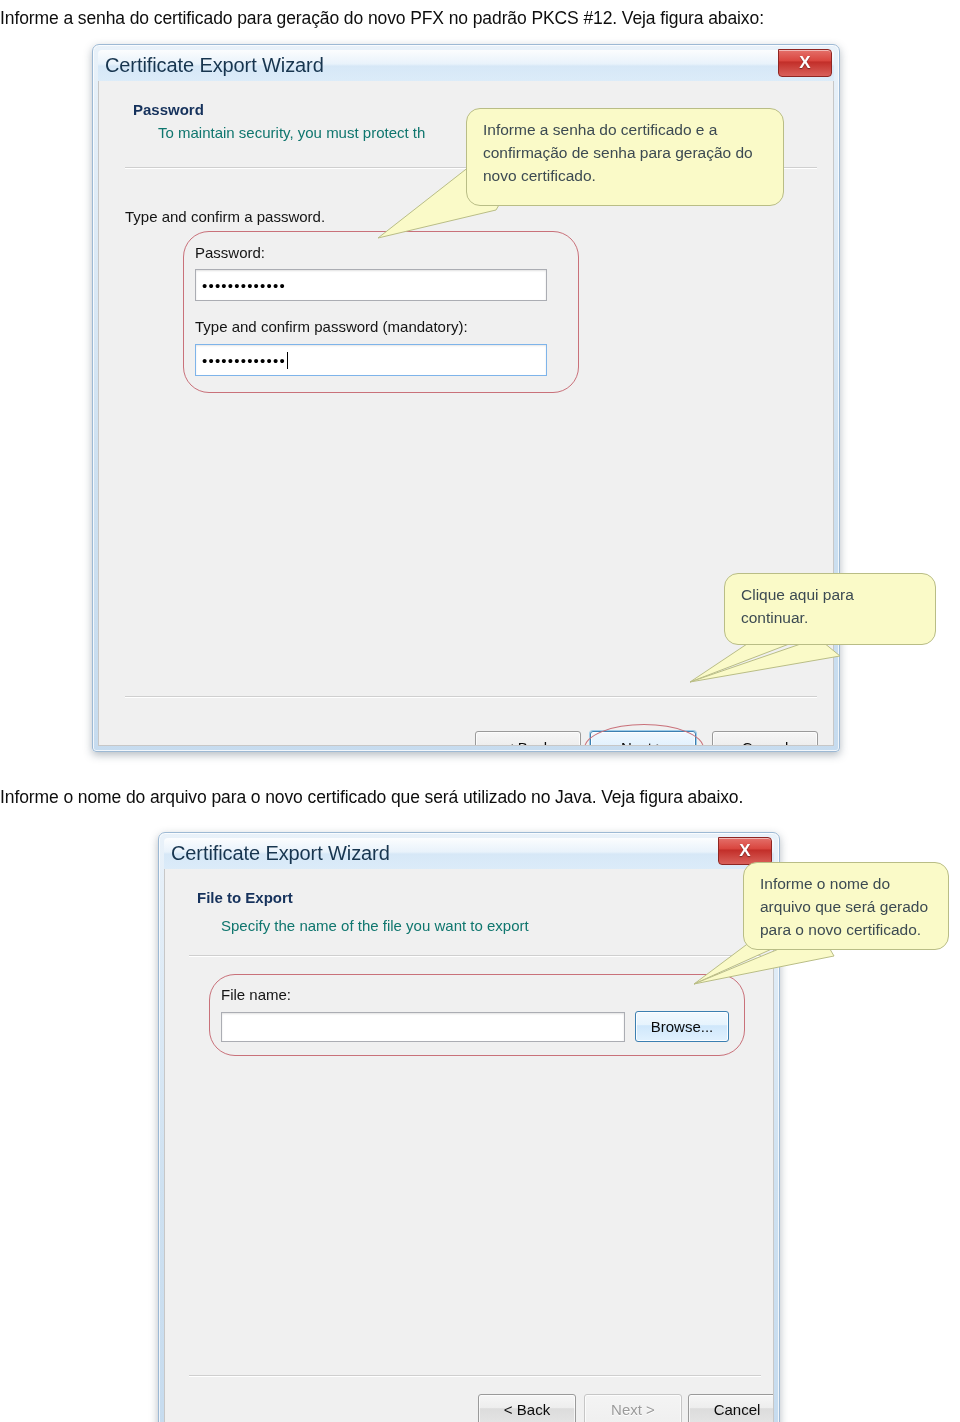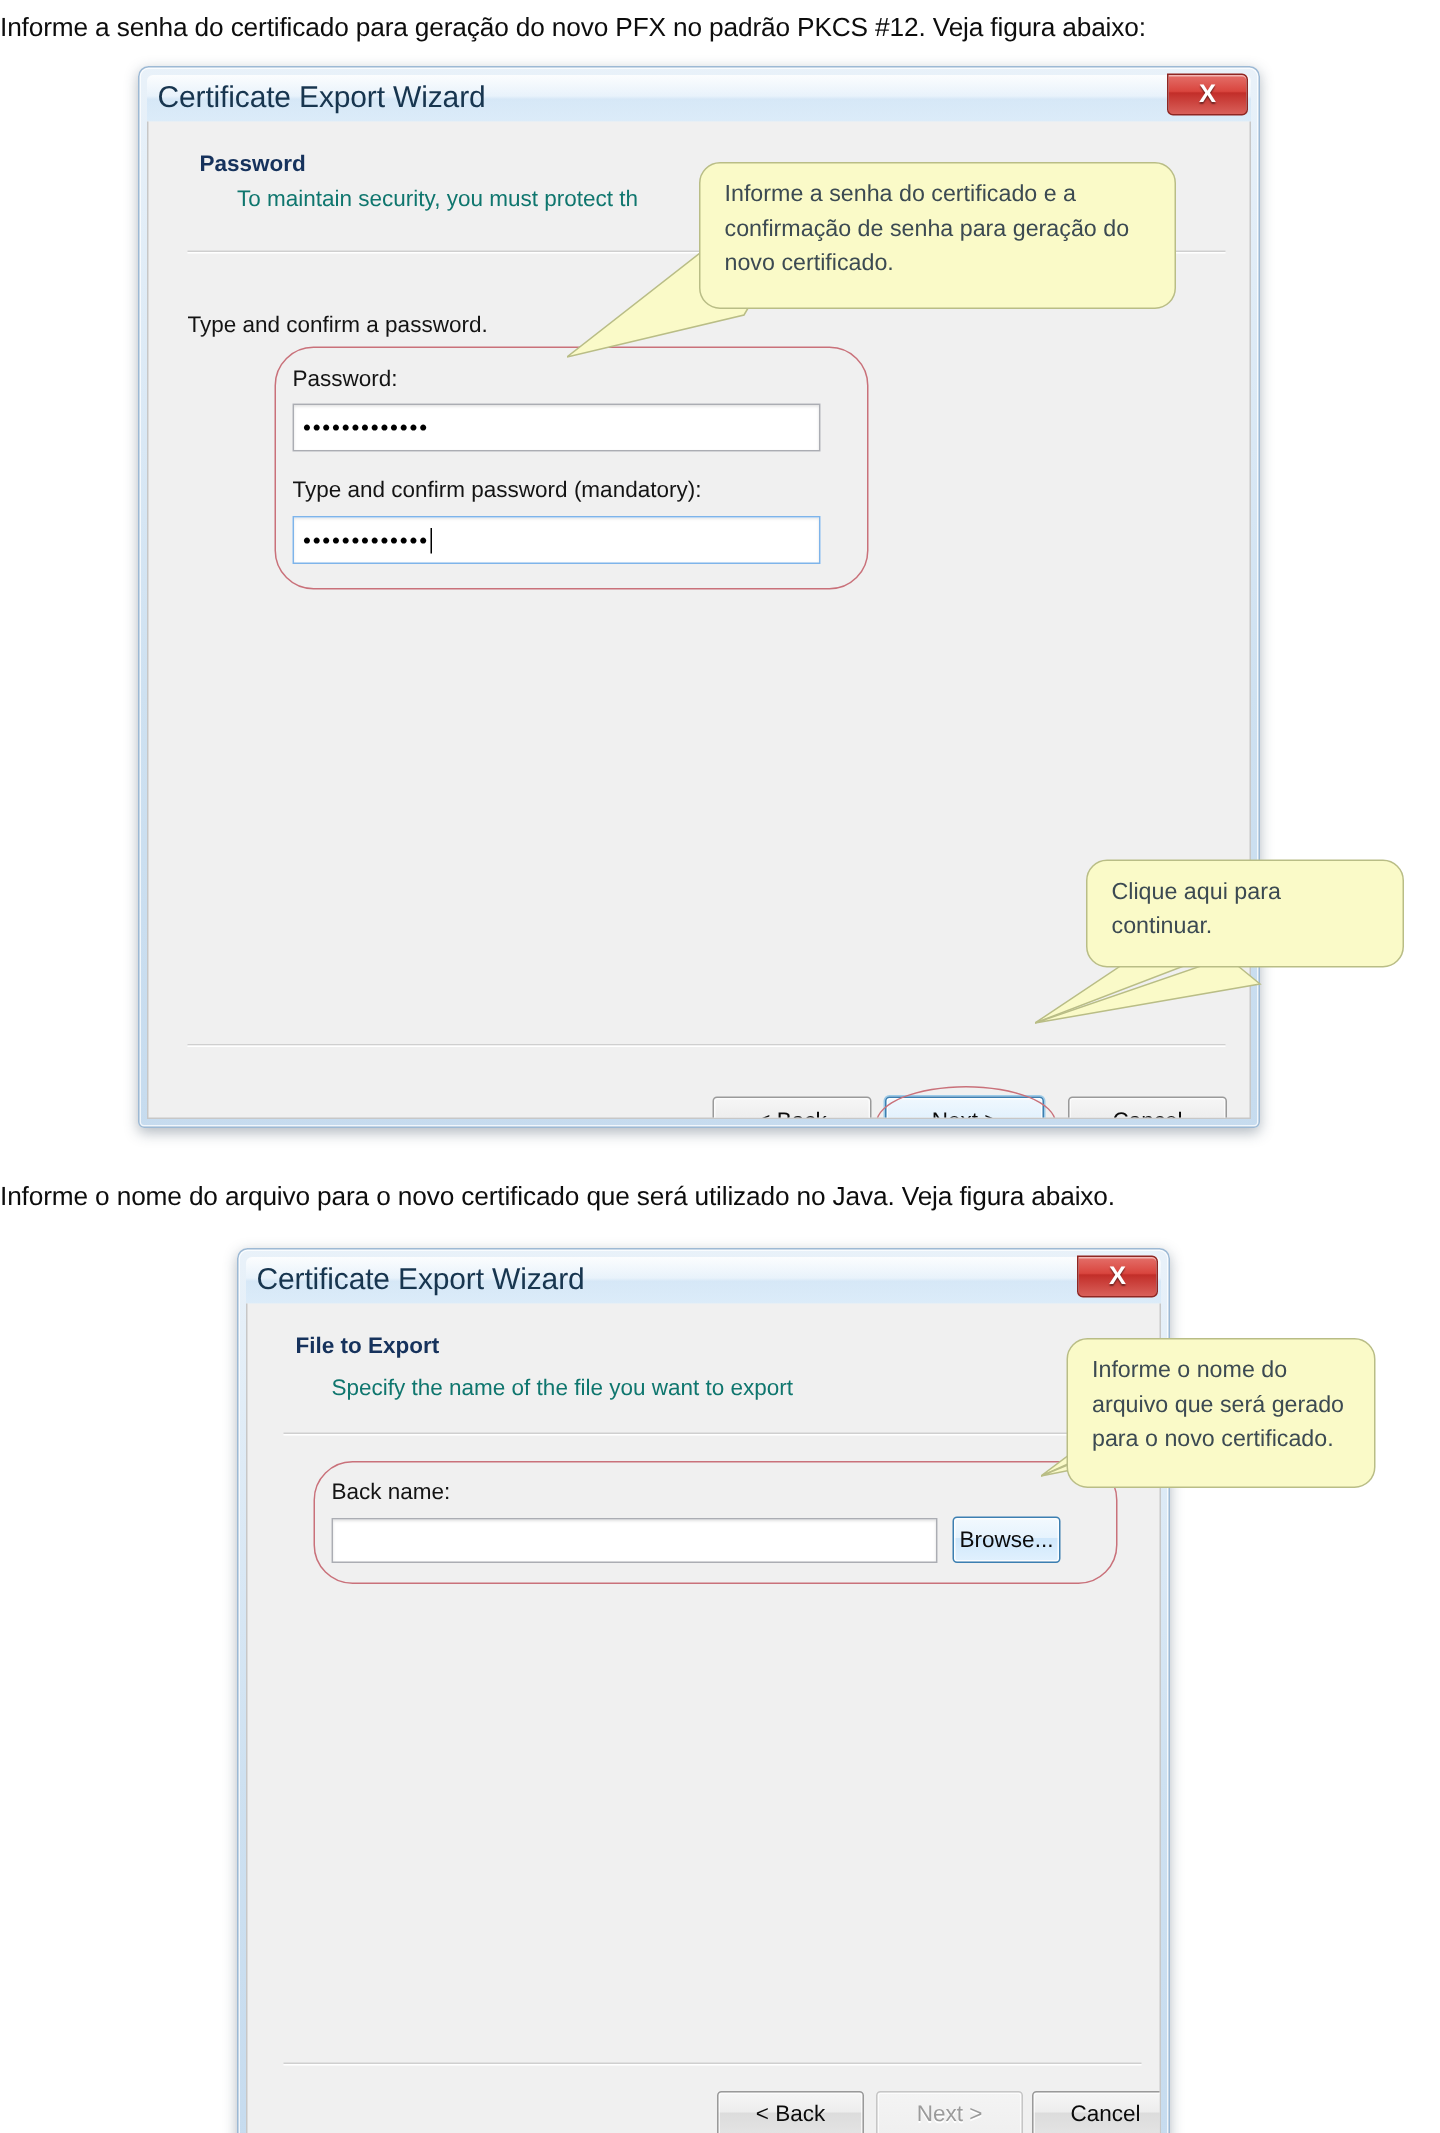--- a/index.html
+++ b/index.html
@@ -283,35 +283,35 @@
   </div>
 
   <div class="win7-body">
 
     <div class="pane-heading" style="left:32px; top:20px;">File to Export</div>
 
     <div class="pane-sub" style="left:56px; top:28px;margin-top:20px;">Specify the name of the file you want to export</div>
 
     <div class="body-sep" style="left:24px; top:86px; width:572px;"></div>
 
-    <div class="field-label" style="left:56px; top:117px;">Back name:</div>
+    <div class="field-label" style="left:56px; top:117px;">File name:</div>
 
     <div class="win-input" style="left:56px; top:143px; width:404px; height:30px;"></div>
 
-    <div class="win-btn browse" style="left:470px; top:142px; width:72px; height:31px;">Browse...</div>
+    <div class="win-btn browse" style="left:470px; top:142px; width:94px; height:31px;">Browse...</div>
 
     <div class="annot-box" style="left:44px; top:105px; width:534px; height:80px;"></div>
 
     <div class="body-sep" style="left:24px; top:506px; width:572px;"></div>
 
     <div class="win-btn" style="left:313px; top:525px; width:98px; height:31px;">&lt; Back</div>
 
     <div class="win-btn disabled" style="left:419px; top:525px; width:98px; height:31px;">Next &gt;</div>
 
     <div class="win-btn" style="left:523px; top:525px; width:98px; height:31px;">Cancel</div>
   </div>
 </div>
 
 <svg class="callout-tail" style="left:694px; top:930px; width:150px; height:56px;" viewBox="0 0 150 56">
   <polygon points="0,54 120,0 56,12" fill="#fafac8" stroke="#b9bd86" stroke-width="1"></polygon>
   <polygon points="0,54 126,2 140,26" fill="#fafac8" stroke="#b9bd86" stroke-width="1"></polygon>
 </svg>
-<div class="callout" style="left:711px; top:862px; width:206px; height:100px;margin-top:30px;">Informe o nome do arquivo que será gerado para o novo certificado.</div>
+<div class="callout" style="left:743px; top:862px; width:206px; height:88px;">Informe o nome do arquivo que será gerado para o novo certificado.</div>
 
 </body></html>

